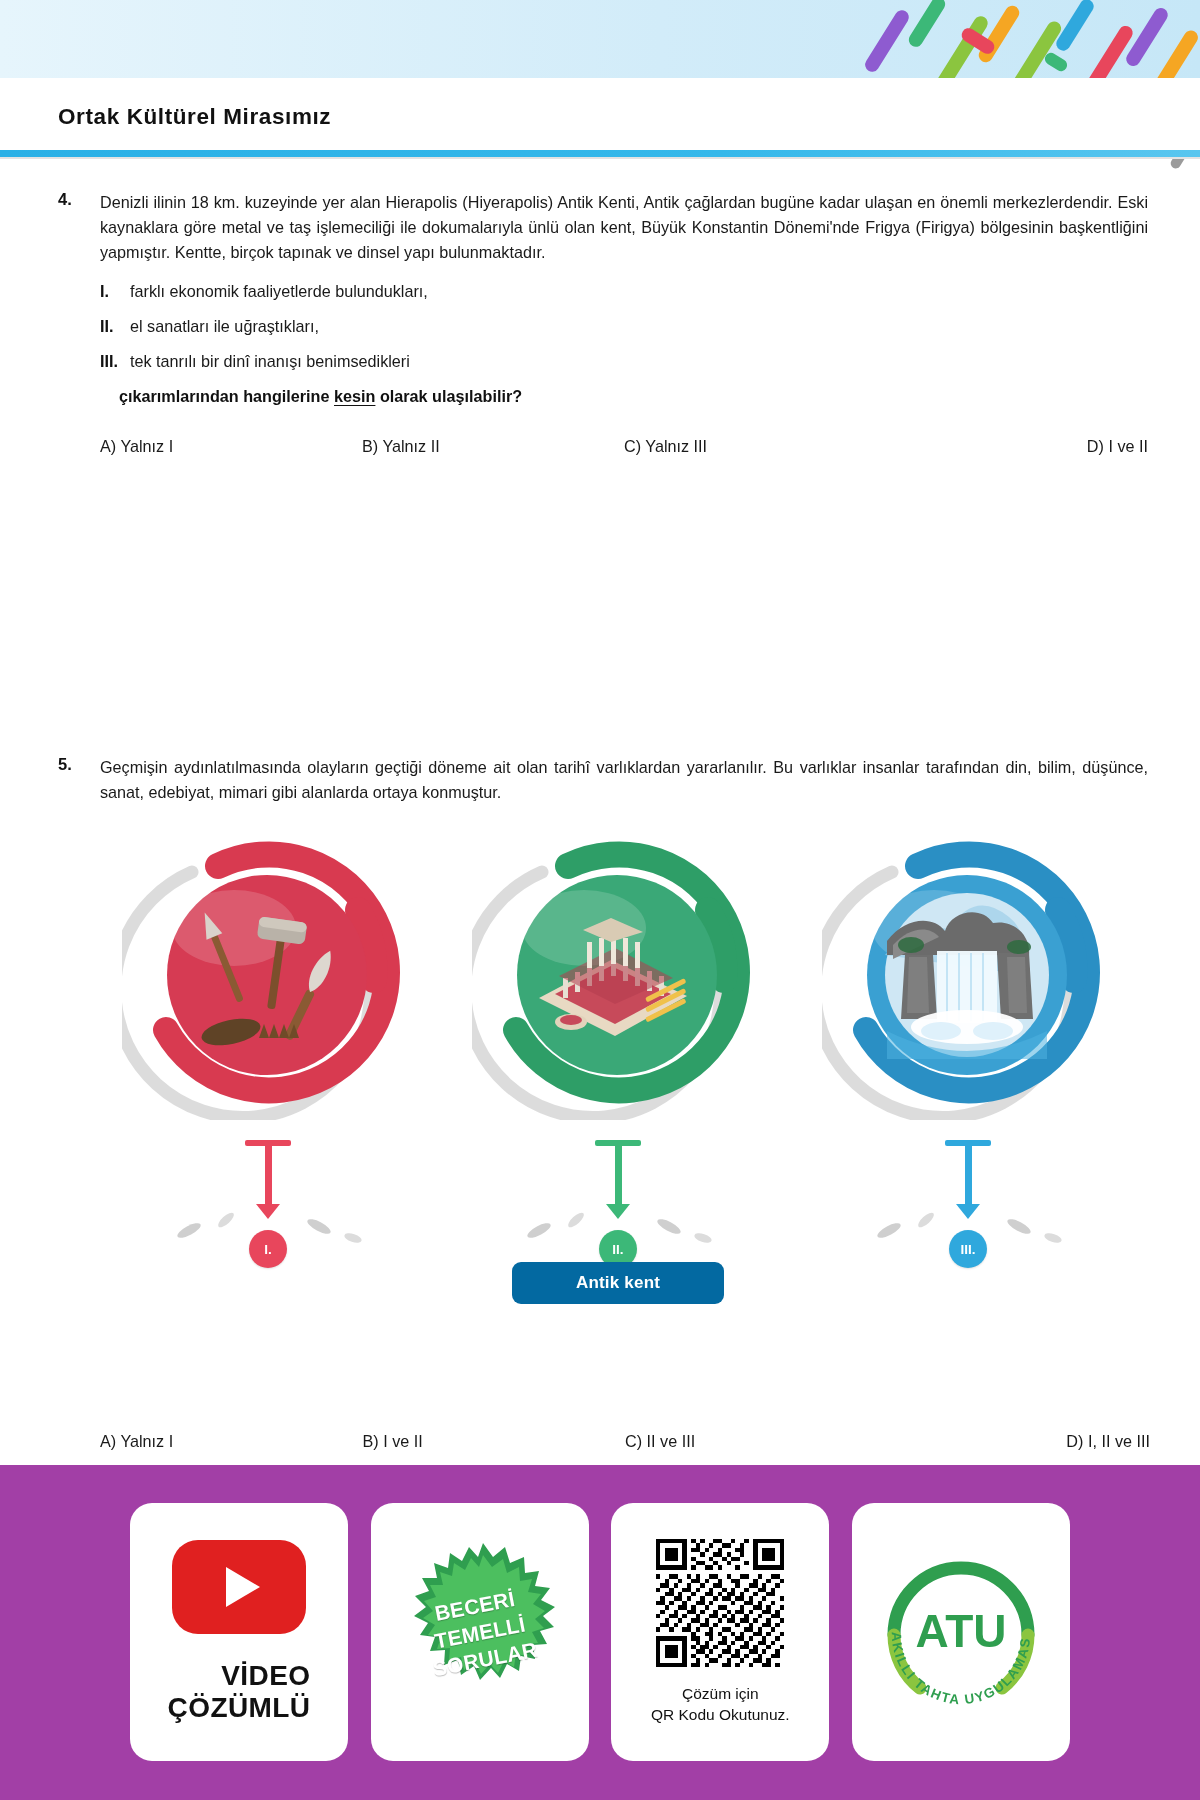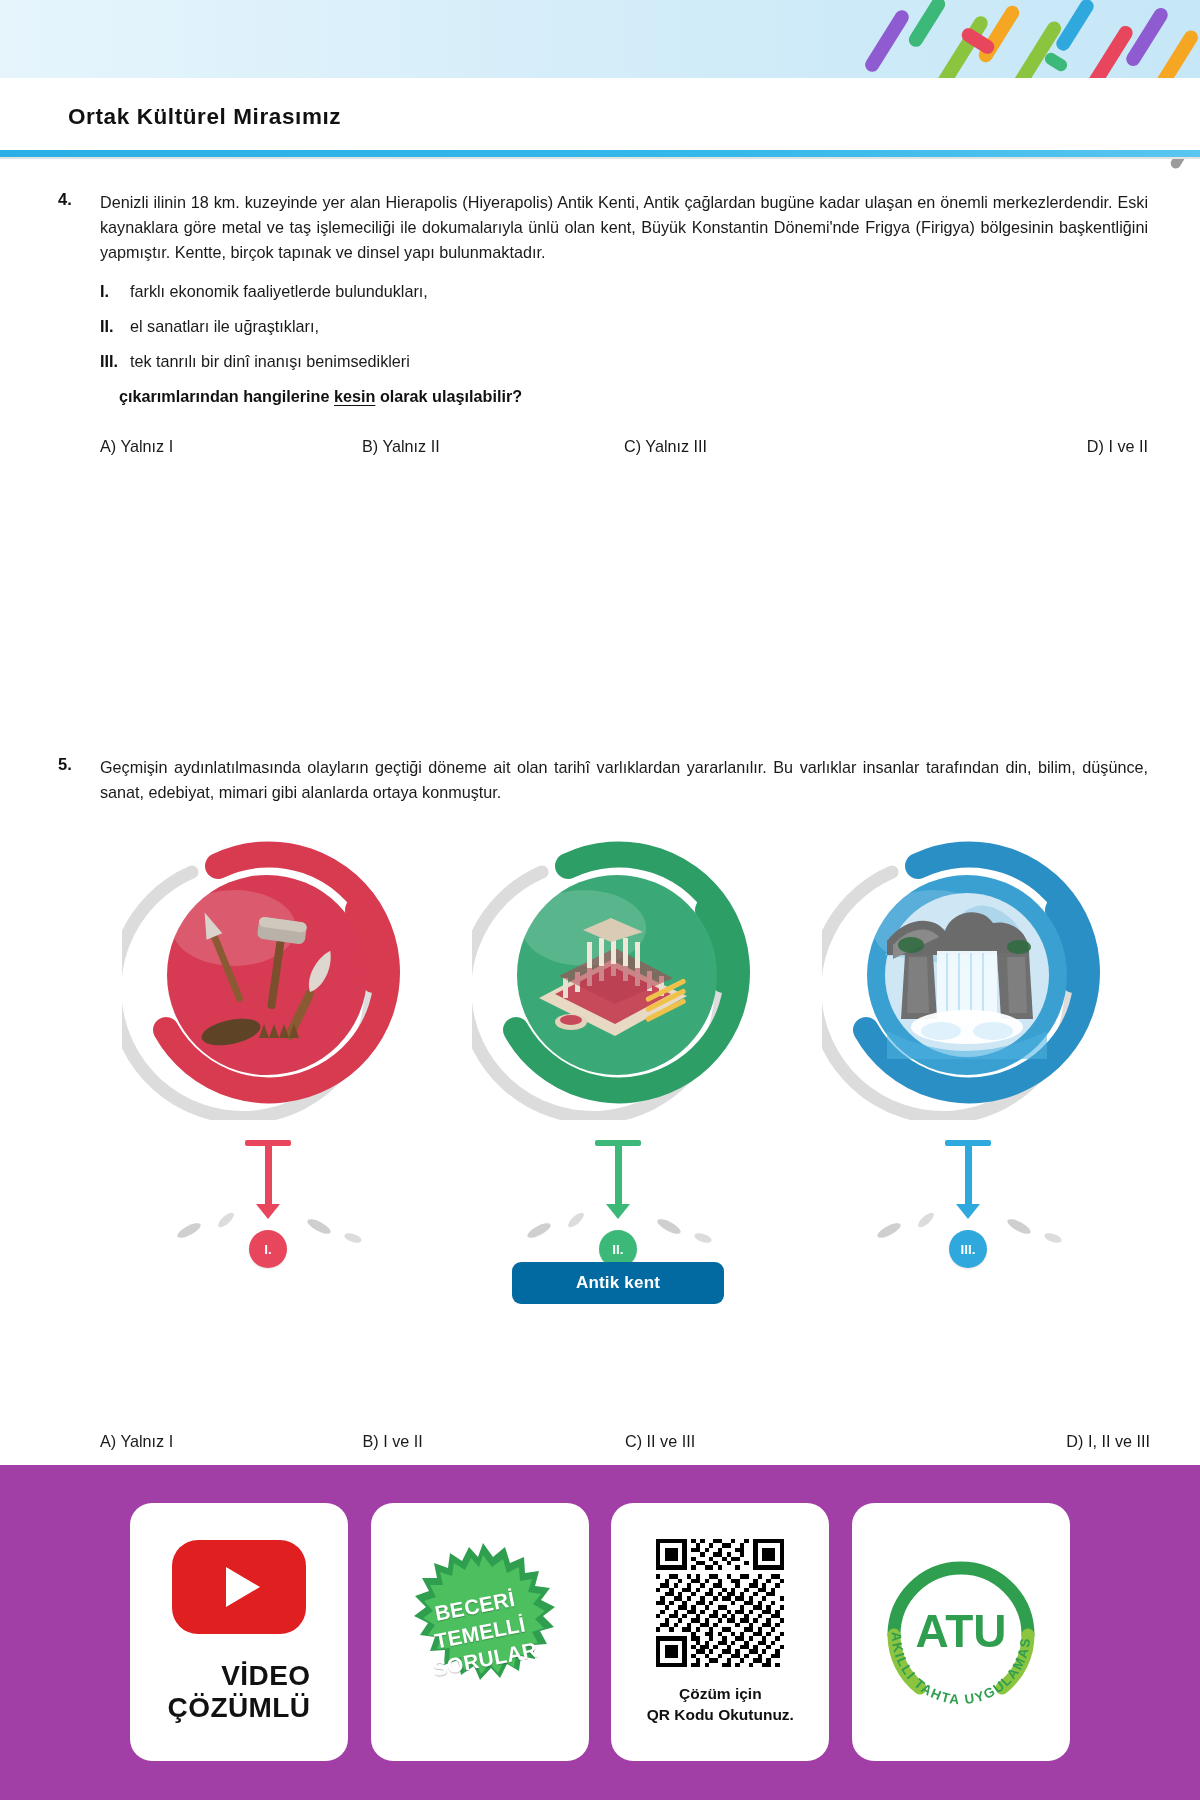--- a/index.html
+++ b/index.html
@@ -24,21 +24,21 @@
     background: linear-gradient(90deg, #e6f5fc 0%, #d2ecf9 55%, #c6e7f7 100%);
   }
   .confetti { position: absolute; border-radius: 40px; }
 
   
   .title-strip {
     position: absolute; left: 0; top: 78px; width: 1200px; height: 80px;
     background: #ffffff;
   }
   .page-title {
-    position: absolute; left: 68px; top: 104px;
+    position: absolute; left: 58px; top: 104px;
     font-size: 22.5px; font-weight: bold; letter-spacing: 0.6px; color: #111;
   }
   .rule-blue {
     position: absolute; left: 0; top: 150px; width: 1200px; height: 7px;
     background: linear-gradient(90deg, #2ab0e6 0%, #35b8ea 60%, #59c6ef 100%);
   }
   .rule-thin {
     position: absolute; left: 0; top: 157px; width: 1200px; height: 2px;
     background: #e3e3e3;
   }
@@ -154,21 +154,21 @@
     display: flex; align-items: center; justify-content: center;
   }
   .burst-text {
     position: relative; z-index: 3; color: #fff; font-weight: bold;
     font-size: 21px; line-height: 27px; text-align: center;
     transform: rotate(-11deg); letter-spacing: .3px;
     text-shadow: 0 1px 1px rgba(0,0,0,.25);
   }
   .qr { width: 128px; height: 128px; }
   .qr-cap {
-    margin-top: 16px; text-align: center; font-size: 15.5px; font-weight: bold;
+    margin-top: 16px; text-align: center; font-size: 15.5px; font-weight: normal;
     line-height: 21px; color: #111;
   }
   .atu { width: 178px; height: 178px; position: relative; }
 </style>
 </head>
 <body>
 
 <div class="page">
 
   <div class="top-band">

